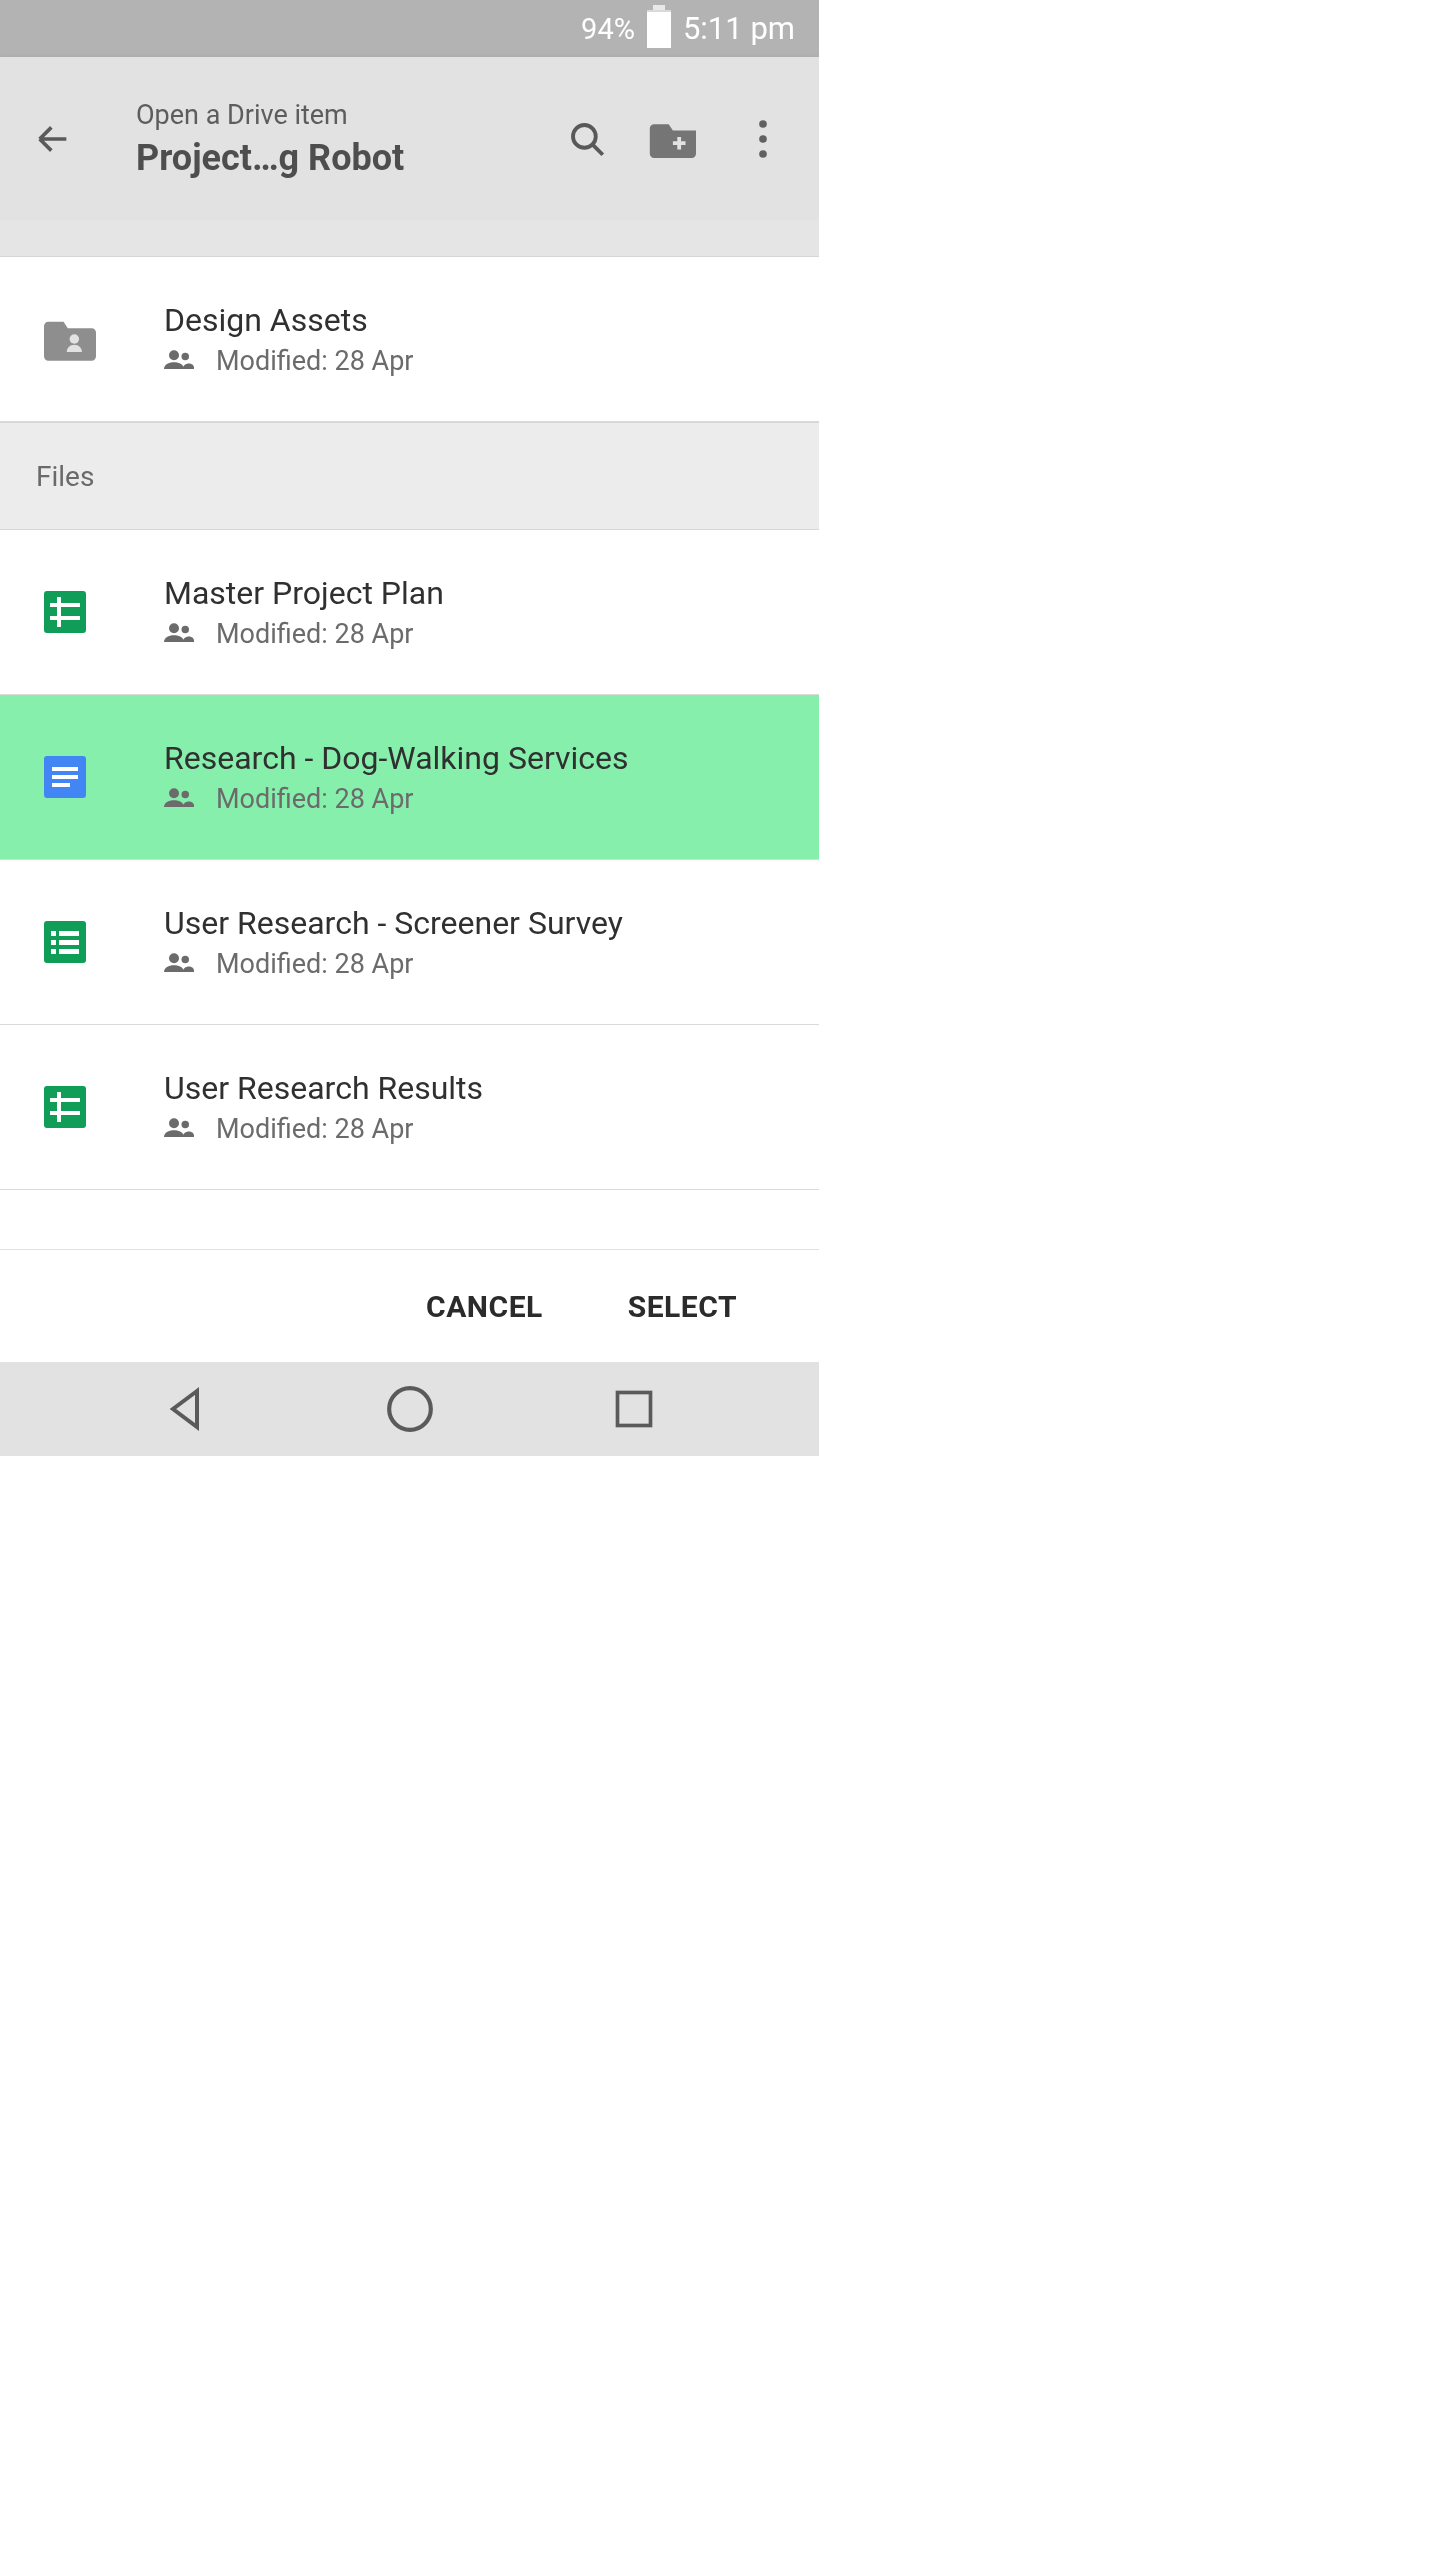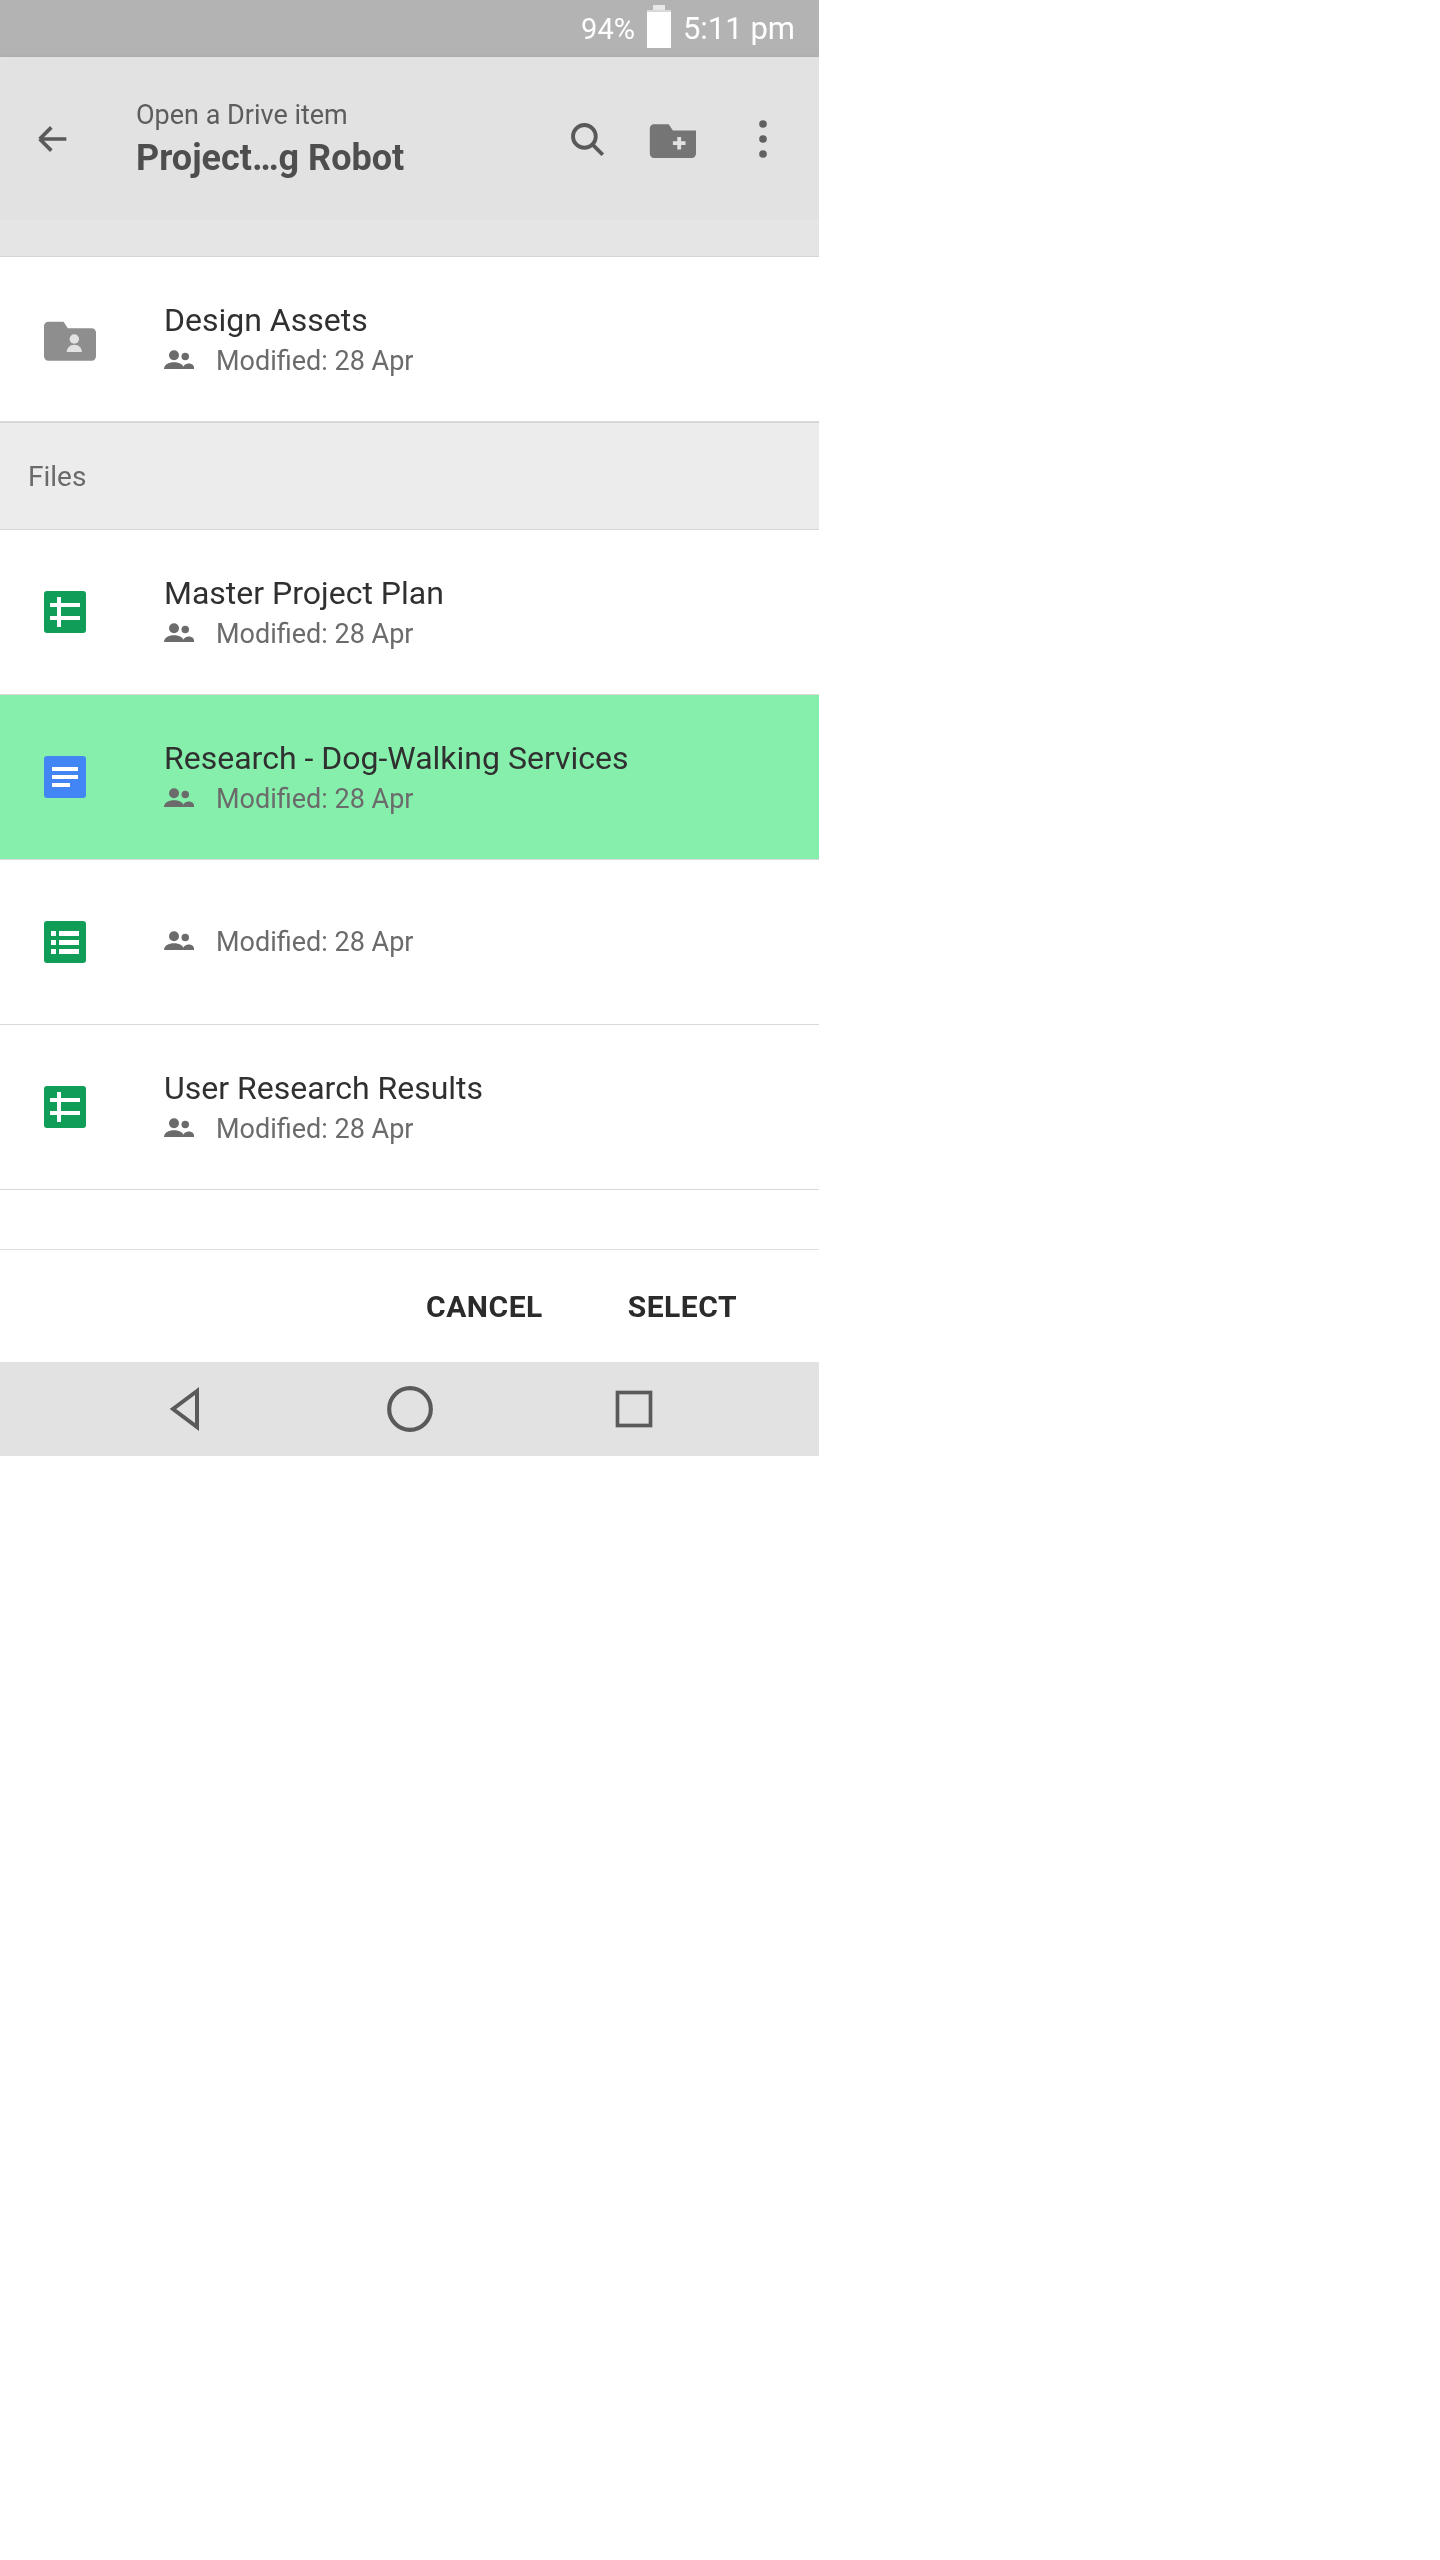--- a/index.html
+++ b/index.html
@@ -63,21 +63,21 @@
   .row.selected { background: #86efac; }
   .row .icon-slot { width: 70px; display: flex; align-items: center; justify-content: flex-start; }
   .row .texts { flex: 1; padding-left: 50px; }
   .row .name { font-size: 32px; color: #303030; font-weight: 400; margin-bottom: 6px; }
   .row .meta { display: flex; align-items: center; gap: 22px; }
   .row .meta .shared { color: #6b6b6b; }
   .row .meta .mod { font-size: 27px; color: #6b6b6b; }
 
   .section-header {
     height: 108px; background: #ececec; display: flex; align-items: center;
-    padding-left: 28px; font-size: 28px; color: #6a6a6a;
+    padding-left: 36px; font-size: 28px; color: #6a6a6a;
     border-top: 1px solid #d6d6d6; border-bottom: 1px solid #d6d6d6;
   }
 
   
   .ficon {
     width: 42px; height: 42px; border-radius: 3px; position: relative;
     display: flex; align-items: center; justify-content: center;
   }
   .ficon.sheets { background: #0f9d58; }
   .ficon.sheets .t {
@@ -242,20 +242,21 @@
           <div class="ficon forms">
             <span class="b d1"></span>
             <span class="b r1"></span>
             <span class="b d2"></span>
             <span class="b r2"></span>
             <span class="b d3"></span>
             <span class="b r3"></span>
           </div>
         </div>
         <div class="texts">
+          <div class="name">User Research - Screener Survey</div>
           <div class="meta">
             <span class="shared"><svg width="30" height="22" viewBox="0 0 24 16" fill="#6b6b6b">
                 <circle cx="8" cy="5" r="4"></circle>
                 <circle cx="17" cy="6" r="3"></circle>
                 <path d="M0 16c0-3.5 3.6-5.5 8-5.5s8 2 8 5.5z"></path>
                 <path d="M15 16c0-2.8 2.3-4.5 5-4.5 2 0 4 1.2 4 3.5V16z"></path>
               </svg></span>
             <span class="mod">Modified: 28 Apr</span>
           </div>
         </div>

